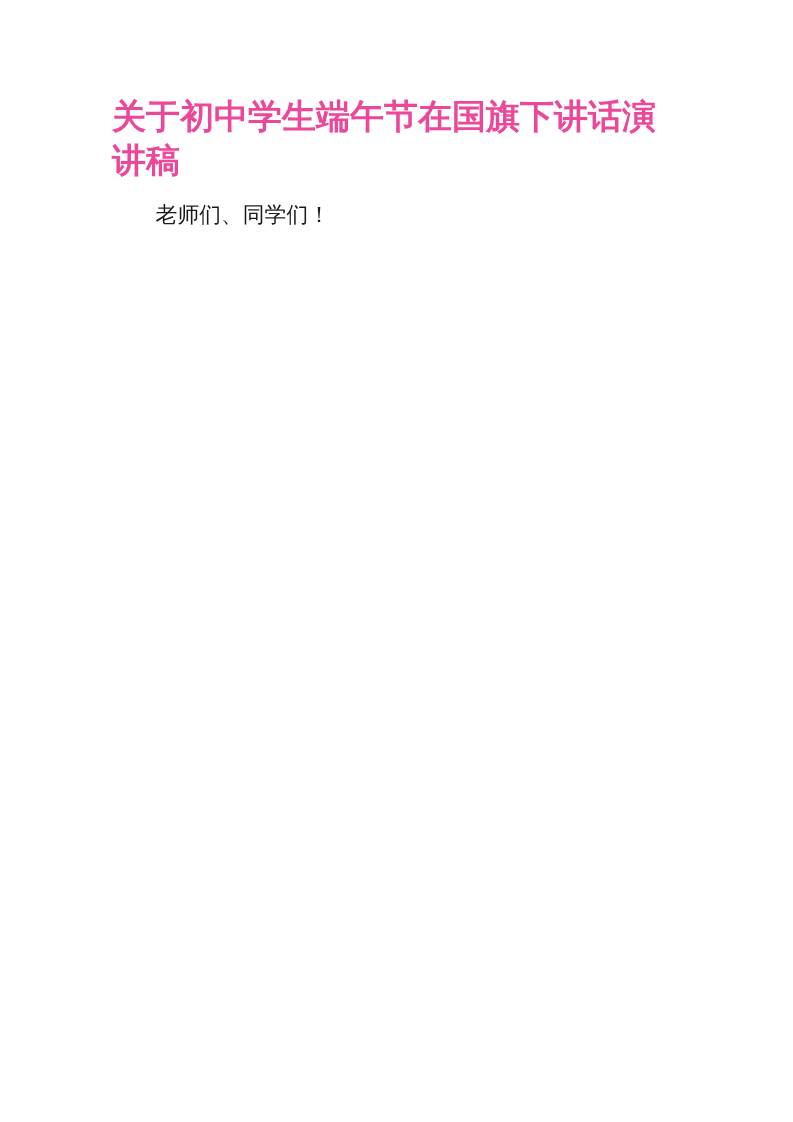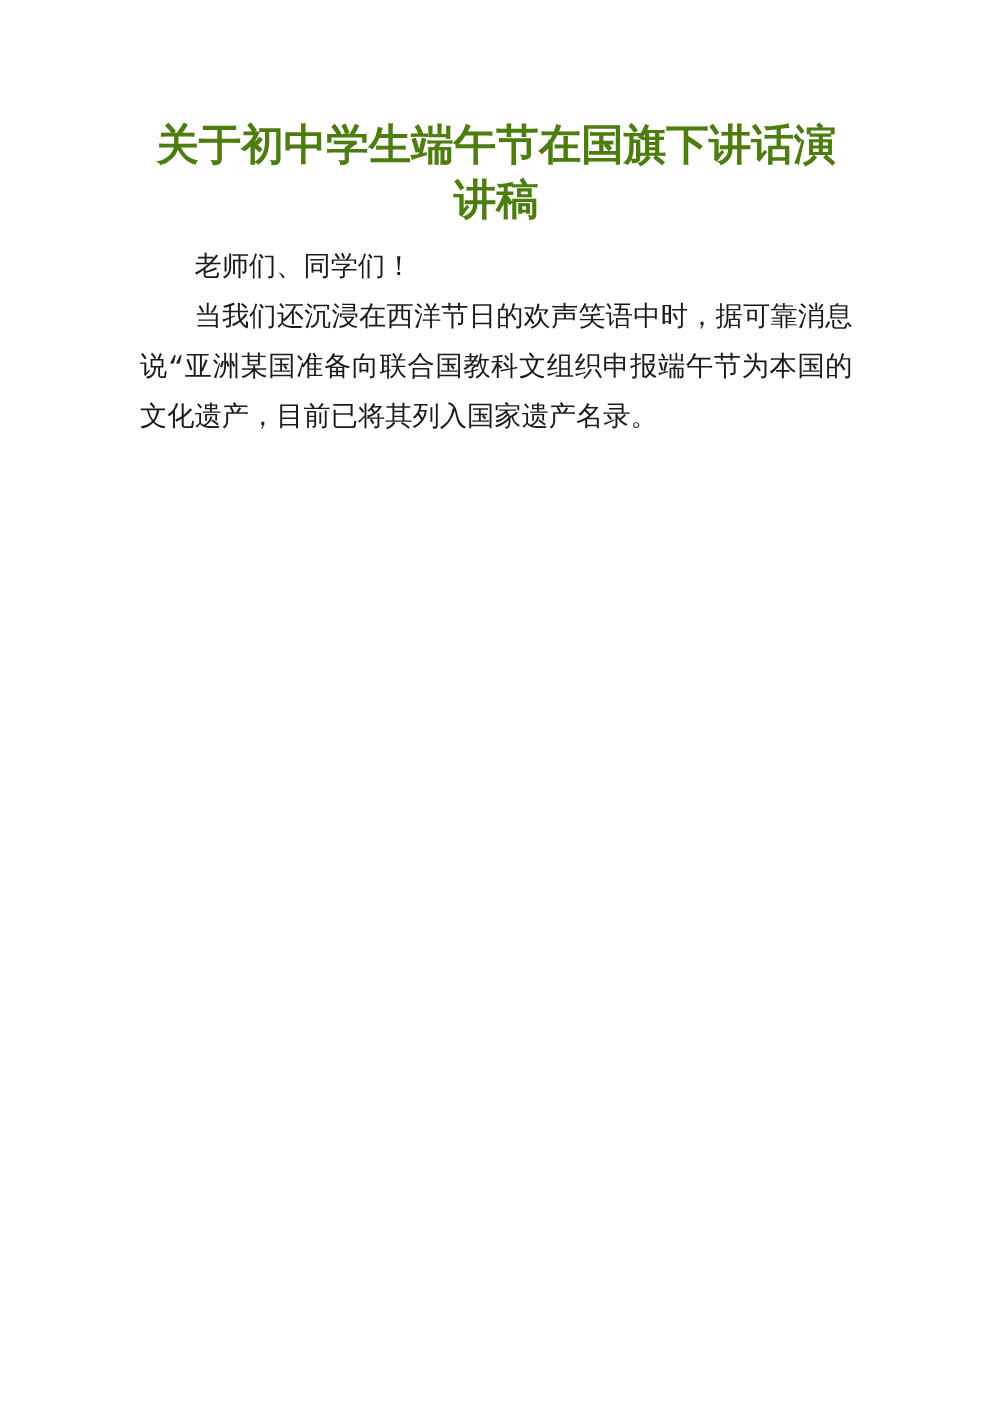--- a/index.html
+++ b/index.html
@@ -3,38 +3,36 @@
   <meta charset="utf-8">
   <style>
     html, body { margin: 0; padding: 0; background: #ffffff; }
     body { width: 793px; height: 1122px; position: relative; overflow: hidden; }
     .page {
       position: absolute; left: 0; top: 0; width: 793px; height: 1122px;
       background: #ffffff; color: #111111;
     }
     .title {
       position: absolute; left: 112px; top: 94px; width: 570px;
-      text-align: center;
       font-family: "DejaVu Sans", "Liberation Sans", sans-serif;
       font-weight: bold;
       font-size: 34px; line-height: 44px;
-      color: #4d7c0f;
+      color: #ec4899;
       margin: 0;
     }
     .body {
       position: absolute; left: 112px; top: 195px; width: 570px;
-      font-family: Liberation Mono, monospace;
+      font-family: Liberation Sans, sans-serif;
       font-size: 21.8px; line-height: 40px;
       color: #1a1a1a;
       text-align: justify;
     }
     .body p { margin: 0; text-indent: 2em; }
   </style>
 </head>
 <body>
 
 <div class="page">
   <h1 class="title">关于初中学生端午节在国旗下讲话演讲稿</h1>
   <div class="body">
     <p>老师们、同学们！</p>
-    <p>当我们还沉浸在西洋节日的欢声笑语中时，据可靠消息说“亚洲某国准备向联合国教科文组织申报端午节为本国的文化遗产，目前已将其列入国家遗产名录。</p>
   </div>
 </div>
 
 </body></html>

